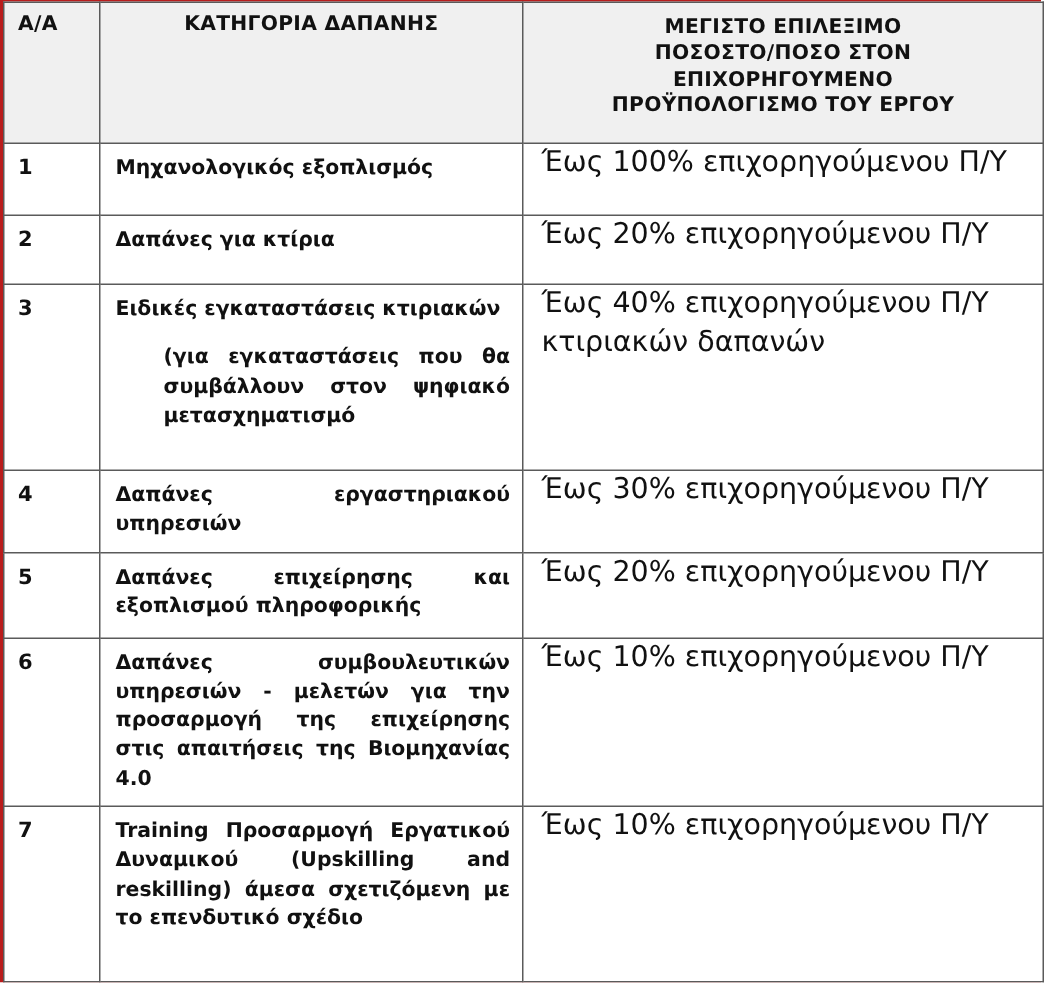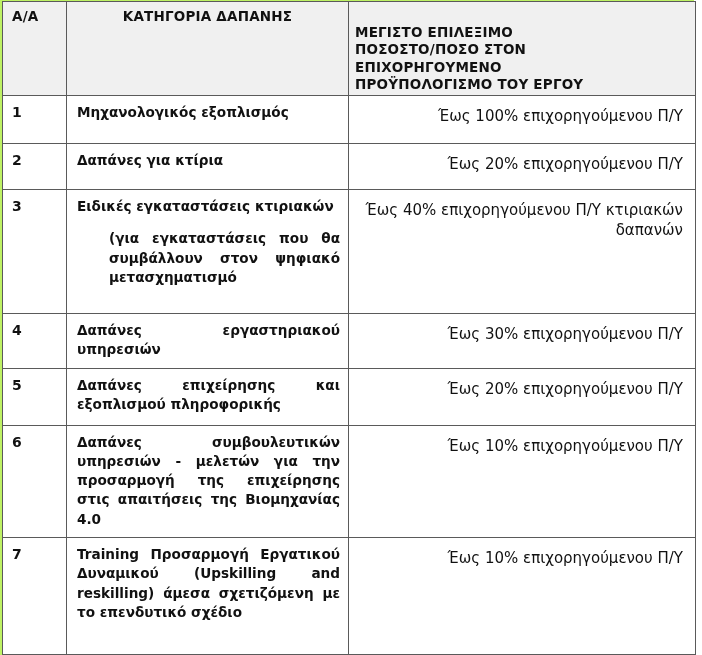--- a/index.html
+++ b/index.html
@@ -12,21 +12,21 @@
     height: 655px;
     font-family: "DejaVu Sans", "Liberation Sans", sans-serif;
     color: #111111;
     overflow: hidden;
   }
 
   .page {
     position: relative;
     width: 694px;
     height: 655px;
-    background: #bef264;
+    background: #b91c1c;
     box-sizing: border-box;
   }
 
   table.cost-table {
     position: absolute;
     left: 2px;
     top: 1px;
     width: 693px;
     border-collapse: collapse;
     table-layout: fixed;
@@ -56,21 +56,21 @@
 
   .th-inner {
     padding: 6px 6px 0 6px;
     font-weight: bold;
     font-size: 13.5px;
     line-height: 1.28;
     letter-spacing: 0.2px;
   }
   .th-aa  { text-align: left; padding-left: 9px; }
   .th-cat { }
-  .th-val { text-align: left; padding-top: 22px; }
+  .th-val { text-align: center; padding-top: 8px; }
 
   
   .cell-num {
     padding: 7px 0 0 9px;
     font-weight: bold;
     font-size: 14px;
     line-height: 1.3;
     text-align: left;
   }
 
@@ -86,25 +86,25 @@
   }
   .cell-cat p {
     margin: 0;
     text-align: justify;
     text-align-last: left;
     -moz-text-align-last: left;
   }
   .cell-cat p + p { margin-top: 13px; margin-left: 32px; }
 
   .cell-val {
-    padding: 10px 12px 8px 12px;
+    padding: 0 12px 8px 12px;
     font-weight: normal;
-    font-size: 15px;
+    font-size: 19px;
     line-height: 1.35;
-    text-align: right;
+    text-align: left;
   }
 
   
   tr.row-1 td { height: 48px; }
   tr.row-2 td { height: 46px; }
   tr.row-3 td { height: 124px; }
   tr.row-4 td { height: 54px; }
   tr.row-5 td { height: 57px; }
   tr.row-6 td { height: 107px; }
   tr.row-7 td { height: 117px; }

